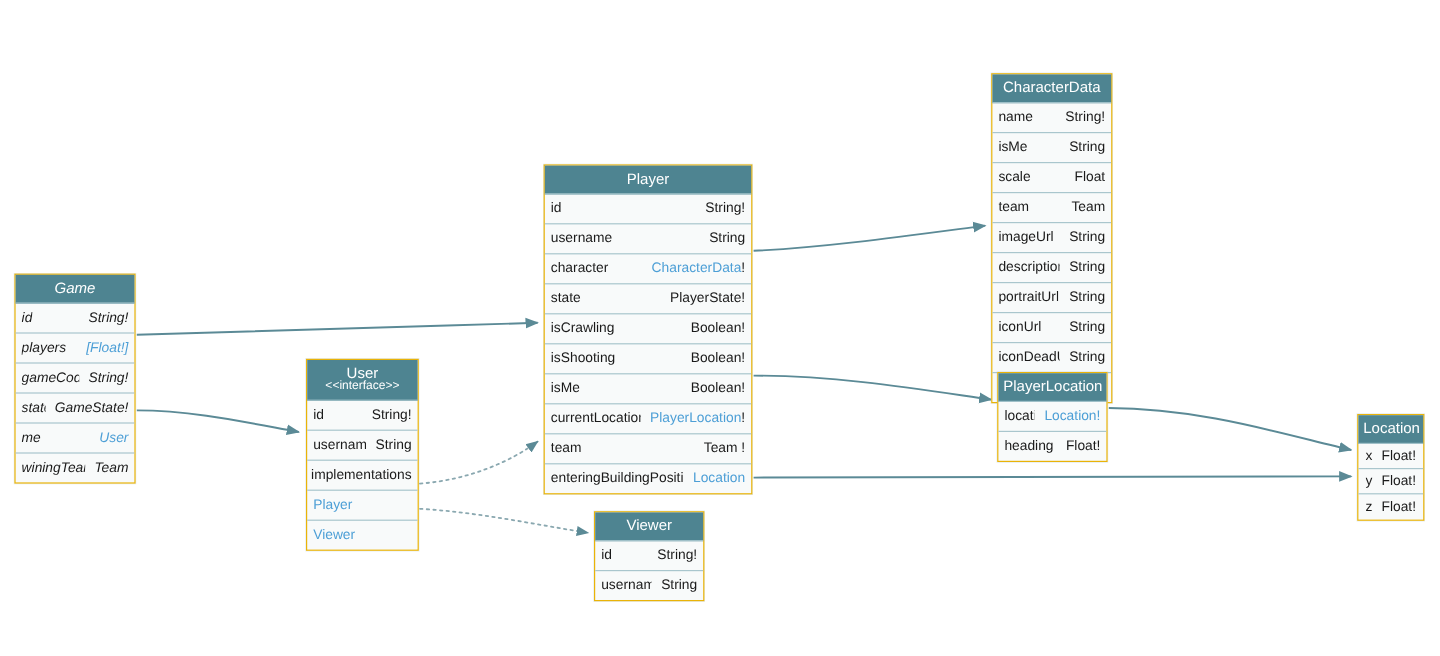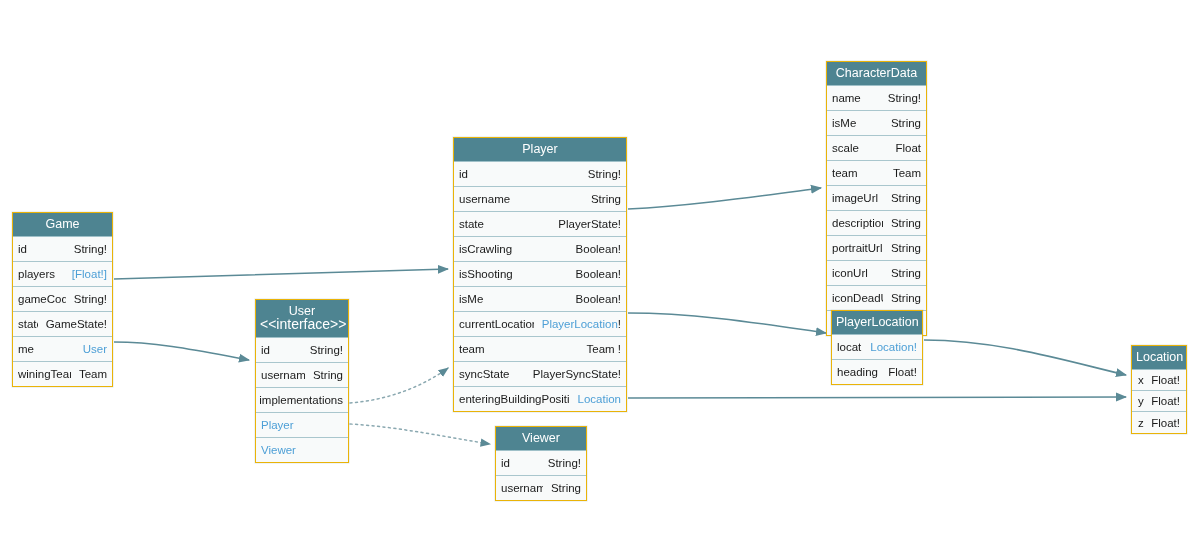--- a/index.html
+++ b/index.html
@@ -43,21 +43,21 @@
     text-align: center;
     font-size: 12.5px;
     line-height: 1.15;
     padding: 4px 4px 5px 4px;
     border-bottom: 1px solid #9fc0c8;
     white-space: nowrap;
     overflow: hidden;
   }
   .entity-header .iface {
     display: block;
-    font-size: 14px;
+    font-size: 10px;
     line-height: 1.05;
     margin-top: -1px;
   }
   .row {
     display: flex;
     align-items: center;
     justify-content: space-between;
     box-sizing: border-box;
     height: 21px;
     padding: 12px 5px;
@@ -80,21 +80,21 @@
   .row.center {
     justify-content: flex-end;
   }
   .row.single {
     justify-content: flex-start;
   }
   .link { color: #4d9fd6; }
   .link-bang-dark { color: #1a1a1a; }
 
   
-  #ent-game         { left: 12px;   top: 212px; width: 101px; }
+  #ent-game         { left: 12px;   top: 228px; width: 101px; font-style: italic; }
   #ent-user         { left: 255px;  top: 299px; width: 94px;  }
   #ent-player       { left: 453px;  top: 137px; width: 174px; }
   #ent-viewer       { left: 495px;  top: 426px; width: 92px;  }
   #ent-characterdata{ left: 826px;  top: 61px;  width: 101px; }
   #ent-playerlocation{left: 831px;  top: 310px; width: 92px;  }
   #ent-location     { left: 1131px; top: 345px; width: 56px;  }
 
   #ent-location .row { padding: 0 6px; }
   #ent-location .row .fname { margin-right: 6px; }
 </style>
@@ -183,20 +183,24 @@
     <div class="entity-header">Player</div>
     <div class="row">
       <span class="fname">id</span>
       <span class="ftype">String!</span>
     </div>
     <div class="row">
       <span class="fname">username</span>
       <span class="ftype">String</span>
     </div>
     <div class="row">
+      <span class="fname">character</span>
+      <span class="ftype"><span class="link">CharacterData</span><span class="link-bang-dark">!</span></span>
+    </div>
+    <div class="row">
       <span class="fname">state</span>
       <span class="ftype">PlayerState!</span>
     </div>
     <div class="row">
       <span class="fname">isCrawling</span>
       <span class="ftype">Boolean!</span>
     </div>
     <div class="row">
       <span class="fname">isShooting</span>
       <span class="ftype">Boolean!</span>
@@ -207,24 +211,20 @@
     </div>
     <div class="row">
       <span class="fname">currentLocation</span>
       <span class="ftype"><span class="link">PlayerLocation</span><span class="link-bang-dark">!</span></span>
     </div>
     <div class="row">
       <span class="fname">team</span>
       <span class="ftype">Team !</span>
     </div>
     <div class="row">
-      <span class="fname">syncState</span>
-      <span class="ftype">PlayerSyncState!</span>
-    </div>
-    <div class="row">
       <span class="fname">enteringBuildingPosition</span>
       <span class="ftype link">Location</span>
     </div>
   </div>
 
   <div class="entity" id="ent-viewer">
     <div class="entity-header">Viewer</div>
     <div class="row">
       <span class="fname">id</span>
       <span class="ftype">String!</span>

